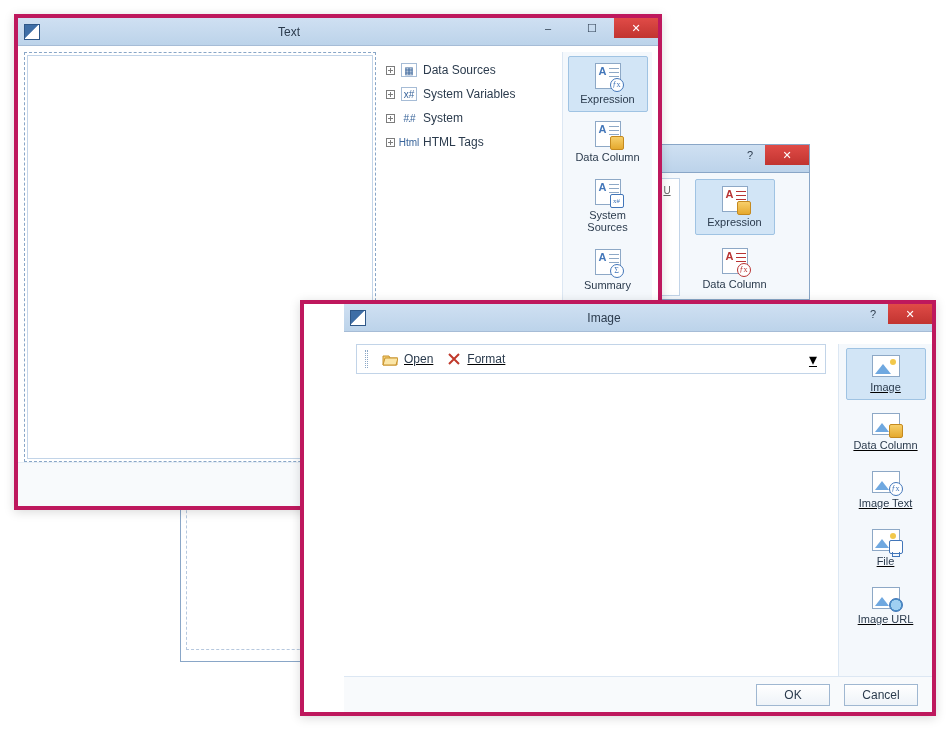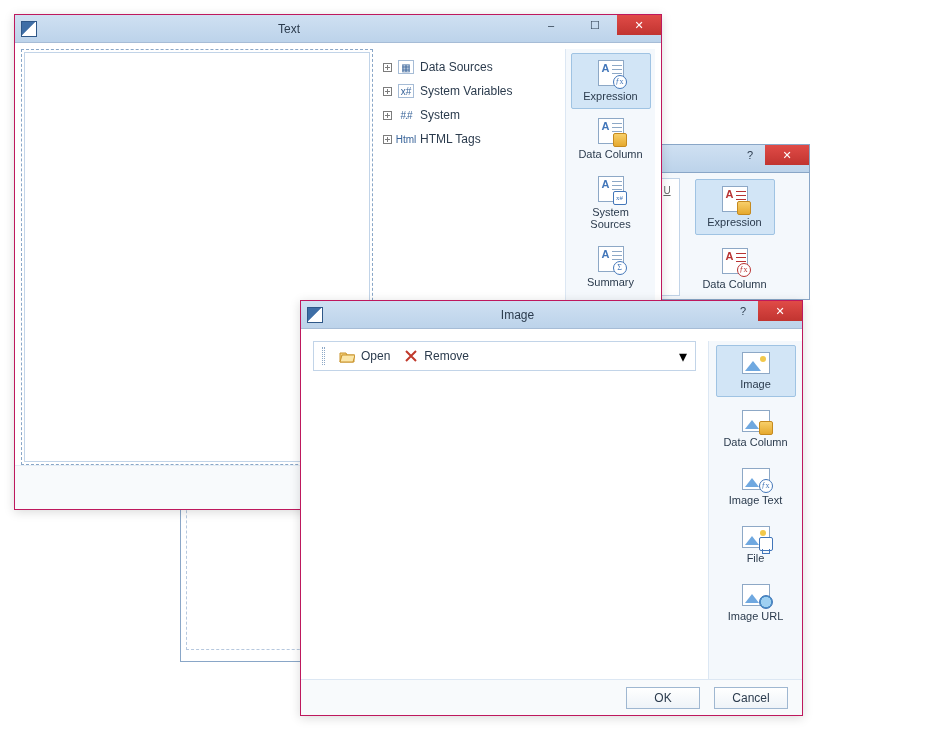--- a/index.html
+++ b/index.html
@@ -1,21 +1,21 @@
 <!DOCTYPE html>
 <html><head>
 <meta charset="utf-8">
 <style>
   * { box-sizing: border-box; font-family: "Segoe UI", Tahoma, sans-serif; }
   body { margin: 0; width: 952px; height: 731px; background: #fff; position: relative; overflow: hidden; }
 
   .window {
     position: absolute;
     background: #fff;
-    border: 1px solid #be185d;
+    border: 4px solid #be185d;
     box-shadow: 0 2px 10px rgba(0,0,0,.15);
     display: flex;
     flex-direction: column;
   }
   .titlebar {
     height: 28px;
     background: linear-gradient(#cfe0f2, #bcd3ea);
     display: flex;
     align-items: center;
     position: relative;
@@ -244,46 +244,46 @@
             <span class="ln l3"></span>
             <span class="badge">Σ</span>
           </div>
         <span>Summary</span>
       </div>
     </div>
   </div>
   <div style="height:44px;background:#f8fafc;border-top:1px solid #e5edf5;"></div>
 </div>
 
-<div class="window" style="left:300px; top:300px; width:503px; height:416px;">
+<div class="window" style="left:300px; top:300px; width:636px; height:416px;padding-left:40px;">
   <div class="titlebar">
     <div class="appicon"></div>
     <div class="title left">Image</div>
     <div class="winbtns">
       <div class="winbtn help">?</div>
       <div class="winbtn close">✕</div>
     </div>
   </div>
 
-  <div class="body" style="padding:12px 0 0 12px; gap:12px; flex:1;">
+  <div class="body" style="padding:12px 0 0 12px; gap:12px; flex:1;text-decoration:underline;">
     <div style="flex:1; display:flex; flex-direction:column;">
       <div class="img-toolbar">
         <span class="grip"></span>
         <div class="ibtn">
           <svg width="16" height="14">
             <path d="M1 4 h6 l1 2 h7 v7 h-14 z" fill="#f5d07a" stroke="#c9932a"></path>
             <path d="M3 6 h13 l-2 7 h-13 z" fill="#fbe6a8" stroke="#c9932a"></path>
           </svg>
           <span>Open</span>
         </div>
         <div class="ibtn">
           <svg width="14" height="14">
             <path d="M2 2 L12 12 M12 2 L2 12" stroke="#c0392b" stroke-width="2"></path>
           </svg>
-          <span>Remove</span>
+          <span>Format</span>
         </div>
         <span style="flex:1"></span>
         <span class="chev">▾</span>
       </div>
       <div class="img-body"></div>
     </div>
 
     <div class="img-sidebar">
       <div class="side-item selected">
         <div class="sicon pic-icon">

